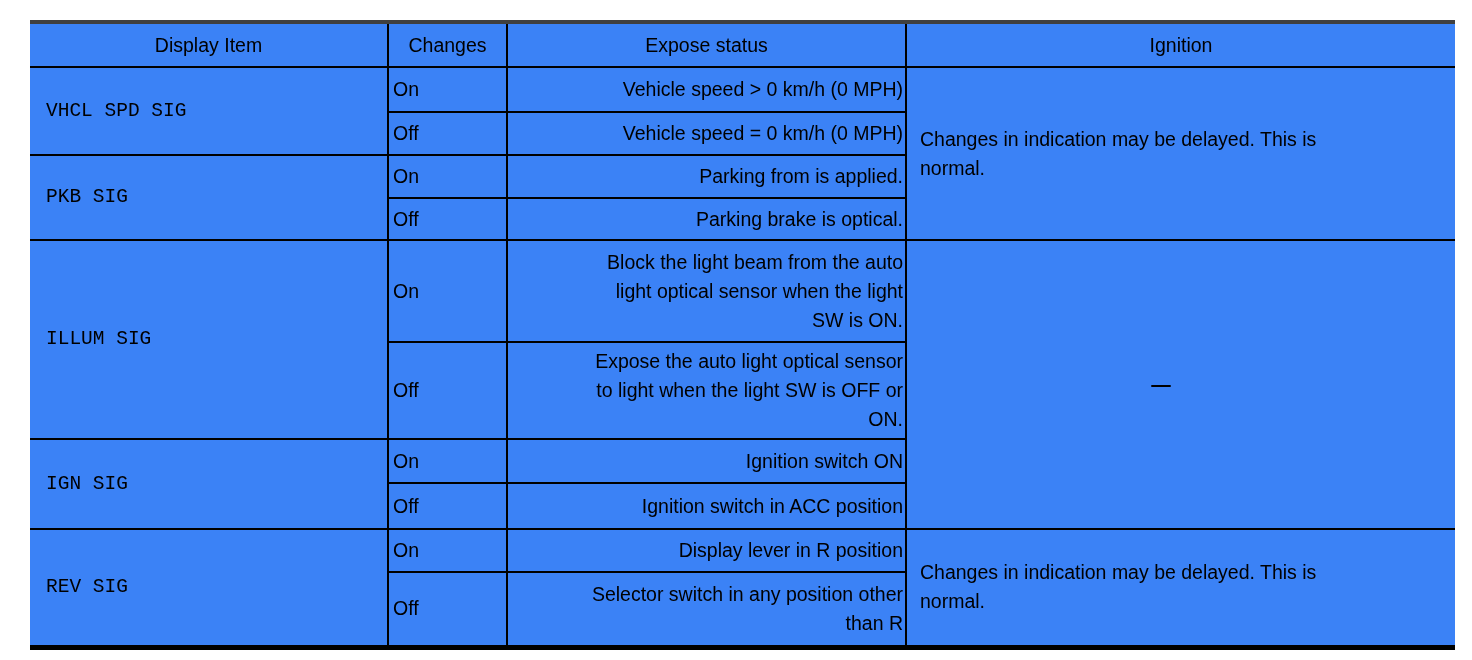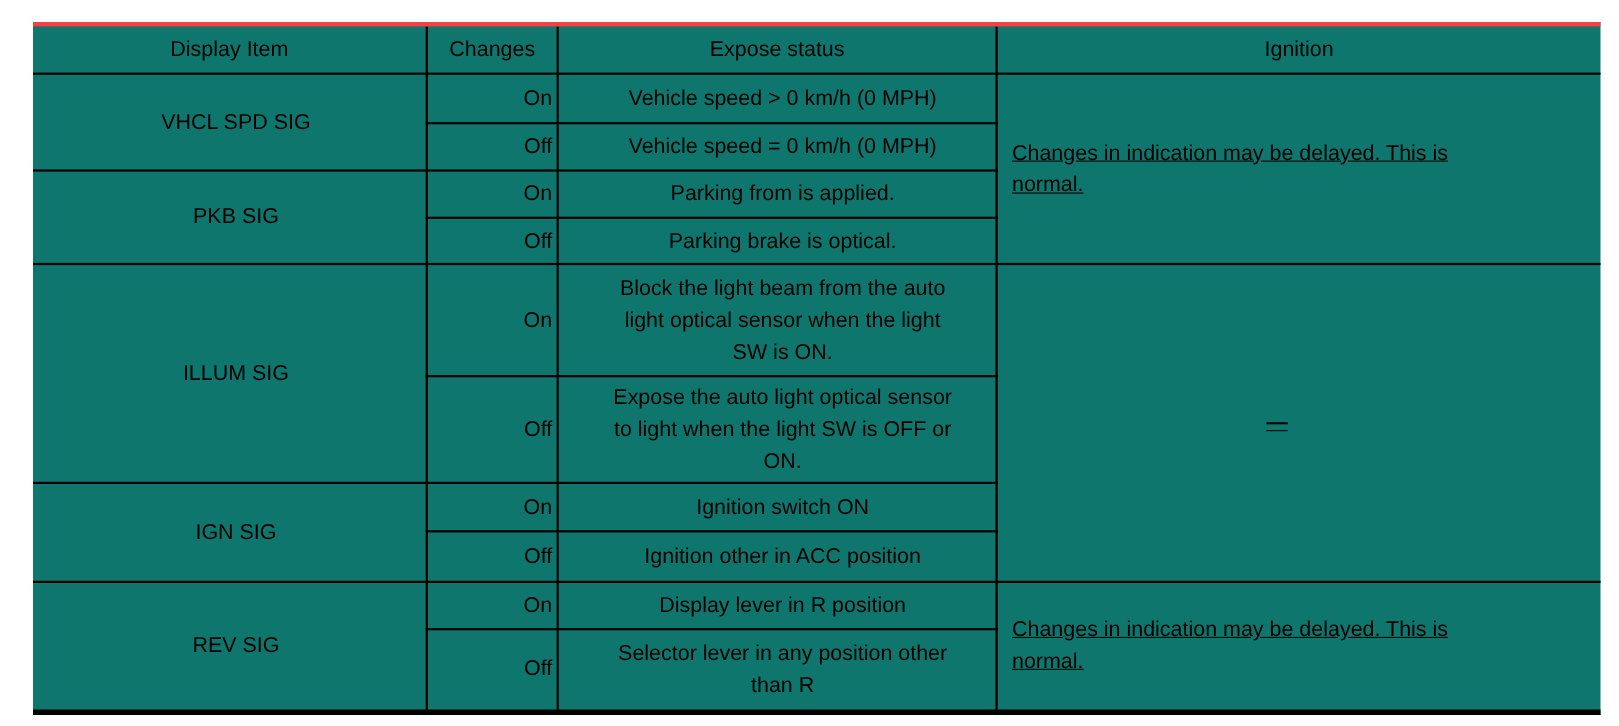--- a/index.html
+++ b/index.html
@@ -18,58 +18,58 @@
     background: #ffffff;
     overflow: hidden;
   }
   table.sig-table {
     position: absolute;
     left: 30px;
     top: 20px;
     width: 1425px;
     border-collapse: collapse;
     table-layout: fixed;
-    border-top: 4px solid #ef4444;
+    border-top: 4px solid #404040;
     border-bottom: 5px solid #000;
-    background: #0f766e;
+    background: #3b82f6;
   }
   .sig-table th, .sig-table td {
     border: 2px solid #000;
     font-size: 19.5px;
     font-weight: 400;
     line-height: 29px;
     vertical-align: middle;
     padding: 2px 4px;
     overflow: hidden;
   }
   .sig-table th {
     text-align: center;
     font-weight: 400;
   }
   .no-left  { border-left: none !important; }
   .no-right { border-right: none !important; }
   td.item {
-    text-align: center;
+    text-align: left;
     padding-left: 16px;
+    font-family: Liberation Mono, monospace;
   }
   td.disp {
-    text-align: right;
+    text-align: left;
   }
   td.status {
-    text-align: center;
+    text-align: right;
     padding-left: 12px;
     padding-right: 2px;
     white-space: pre-line;
   }
   td.remarks {
     text-align: left;
     padding-left: 13px;
     padding-right: 10px;
     white-space: pre-line;
-    text-decoration: underline;
   }
   td.remarks.dash {
     text-align: center;
     font-weight: 700;
     padding-left: 0;
     padding-right: 40px;
   }
   tr.h45  { height: 45px; }
   tr.h43  { height: 43px; }
   tr.h42  { height: 42px; }
@@ -136,30 +136,30 @@
 ON.</td>
     </tr>
 
     <tr class="h44">
       <td class="item no-left" rowspan="2">IGN SIG</td>
       <td class="disp">On</td>
       <td class="status">Ignition switch ON</td>
     </tr>
     <tr class="h46">
       <td class="disp">Off</td>
-      <td class="status">Ignition other in ACC position</td>
+      <td class="status">Ignition switch in ACC position</td>
     </tr>
 
     <tr class="h43">
       <td class="item no-left" rowspan="2">REV SIG</td>
       <td class="disp">On</td>
       <td class="status">Display lever in R position</td>
       <td class="remarks no-right" rowspan="2">Changes in indication may be delayed. This is
 normal.</td>
     </tr>
     <tr class="h75">
       <td class="disp">Off</td>
-      <td class="status">Selector lever in any position other
+      <td class="status">Selector switch in any position other
 than R</td>
     </tr>
   </tbody>
     </table>
 </div>
 
 </body></html>

